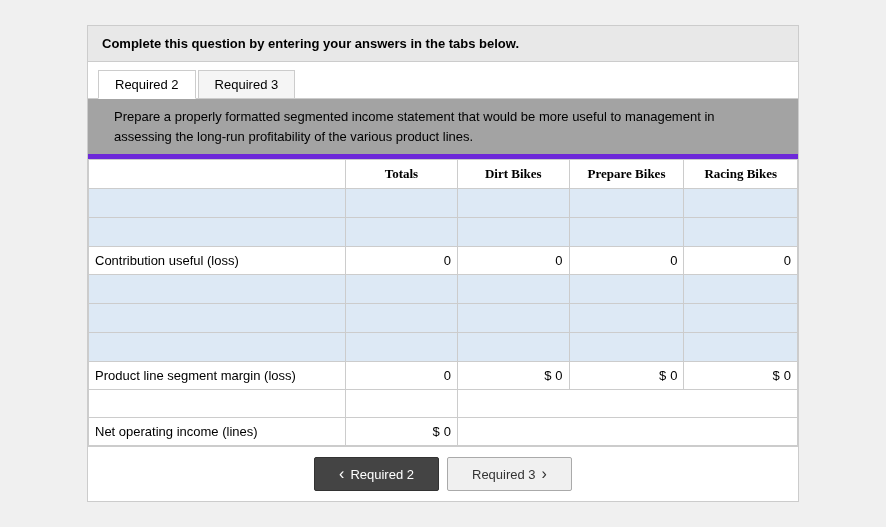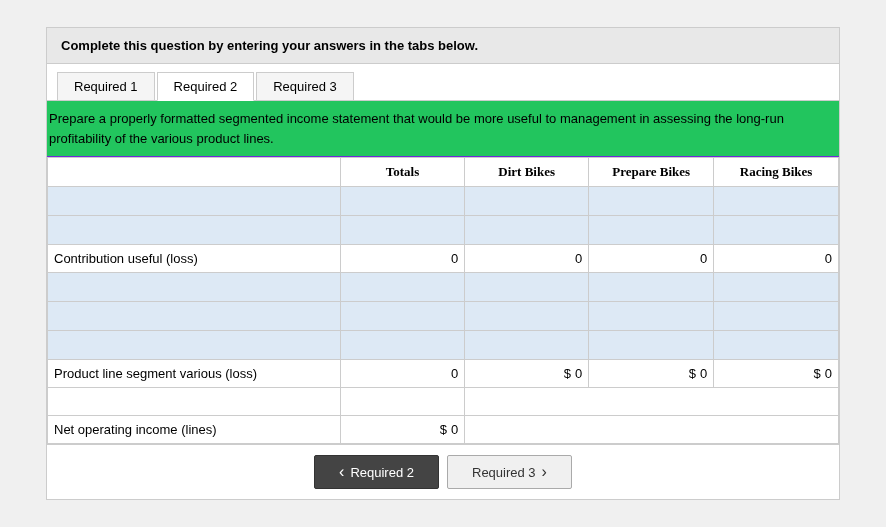--- a/index.html
+++ b/index.html
@@ -1,22 +1,22 @@
 <!DOCTYPE html>
 <html><head>
   <meta charset="utf-8">
   <style>
     * { box-sizing: border-box; margin: 0; padding: 0; }
     body { font-family: Arial, sans-serif; font-size: 13px; background: #f0f0f0; display: flex; justify-content: center; align-items: center; min-height: 100vh; }
-    .container { width: 794px; background: #fff; border: 1px solid #ccc; }
+    .container { width: 712px; background: #fff; border: 1px solid #ccc; }
     .instruction-bar { background: #e8e8e8; padding: 10px 14px; border-bottom: 1px solid #ccc; font-weight: bold; font-size: 13px; }
     .tabs-bar { display: flex; padding: 8px 0 0 10px; background: #fff; border-bottom: 1px solid #ccc; gap: 2px; }
     .tab { padding: 6px 16px; border: 1px solid #ccc; background: #f5f5f5; cursor: pointer; font-size: 13px; border-bottom: none; }
     .tab.active { background: #fff; border-bottom: 1px solid #fff; margin-bottom: -1px; }
-    .description-bar { background: #22c55e; padding: 8px 2px; font-size: 13px; line-height: 1.5; border-bottom: 1px solid #6d28d9; }
+    .description-bar { background: #a3a3a3; padding: 8px 26px; font-size: 13px; line-height: 1.5; border-bottom: 5px solid #6d28d9; }
     .table-wrapper { padding: 0; }
     table { width: 100%; border-collapse: collapse; font-size: 13px; }
     th { background: #fff; font-weight: bold; text-align: center; padding: 6px 10px; border: 1px solid #ccc; font-family: Liberation Serif, serif; }
     th.label-col { text-align: left; width: 310px; background: #fff; }
     td { border: 1px solid #ccc; padding: 4px 6px; vertical-align: middle; height: 28px; }
     td.label-col { width: 310px; }
     td.value-col { text-align: right; width: 130px; }
     td.input-col { text-align: right; width: 130px; padding: 0; }
     .cell-input { width: 100%; border: none; outline: none; text-align: right; padding: 3px 6px; font-size: 13px; background: #dde9f5; height: 100%; display: block; }
     .cell-input-white { width: 100%; border: none; outline: none; text-align: right; padding: 3px 6px; font-size: 13px; background: #fff; height: 100%; display: block; }
@@ -33,23 +33,20 @@
 </head>
 <body>
 
 <div class="container">
 
   <div class="instruction-bar">
     <span>Complete this question by entering your answers in the tabs below.</span>
   </div>
 
   <div class="tabs-bar">
-    <div class="tab">
-      <span>Required 1</span>
-    </div>
     <div class="tab active">
       <span>Required 2</span>
     </div>
     <div class="tab">
       <span>Required 3</span>
     </div>
   </div>
 
   <div class="description-bar">
     <span>Prepare a properly formatted segmented income statement that would be more useful to management in assessing the long-run profitability of the various product lines.</span>
@@ -162,21 +159,21 @@
           <td class="input-col">
               <input class="cell-input" type="text" style="">
             </td>
           <td class="input-col">
               <input class="cell-input" type="text" style="">
             </td>
         </tr>
 
 
         <tr>
-          <td class="label-col"><span>Product line segment various (loss)</span></td>
+          <td class="label-col"><span>Product line segment margin (loss)</span></td>
           <td class="value-col" style="padding-right:6px;">
             <div style="display:flex;align-items:center;justify-content:flex-end;gap:2px;">
               <span>0</span>
             </div>
           </td>
           <td class="value-col" style="padding-right:6px;">
             <div style="display:flex;align-items:center;justify-content:flex-end;gap:4px;">
               <span>$</span>
               <span>0</span>
             </div>

